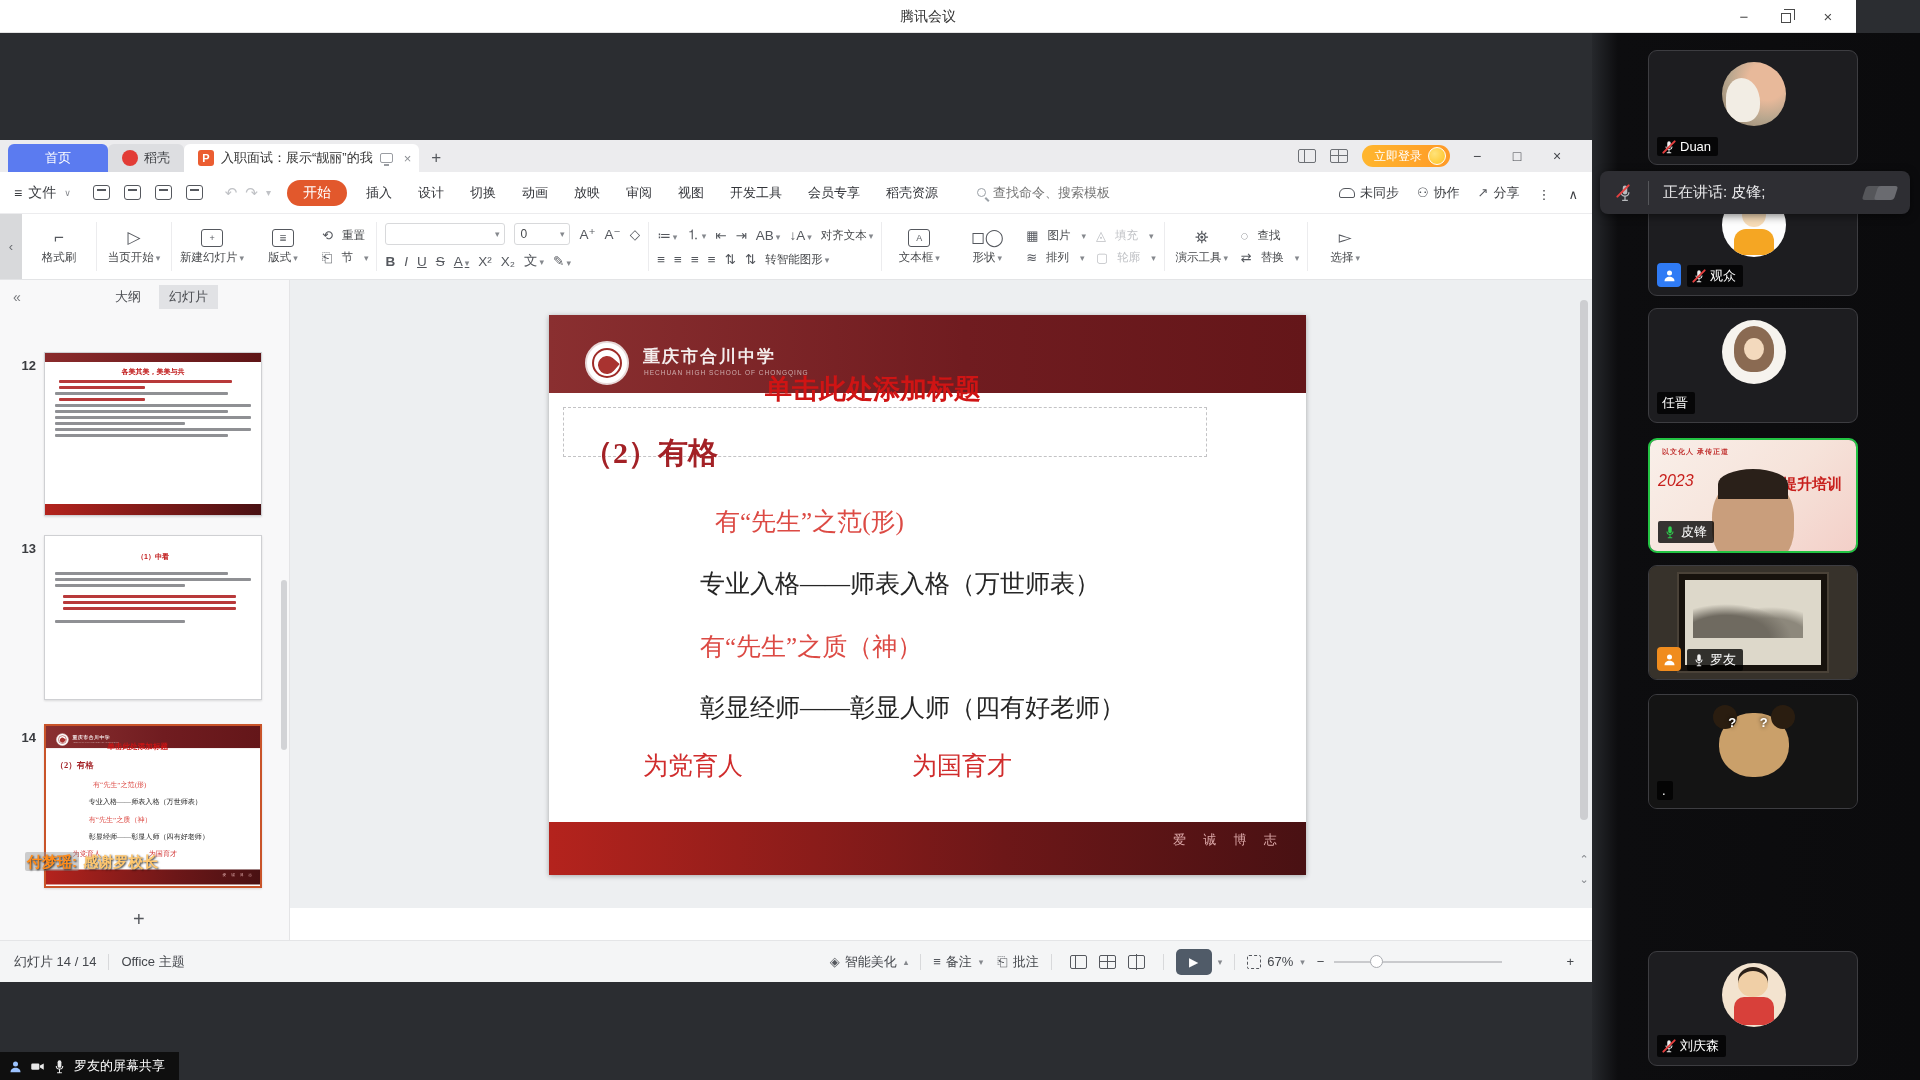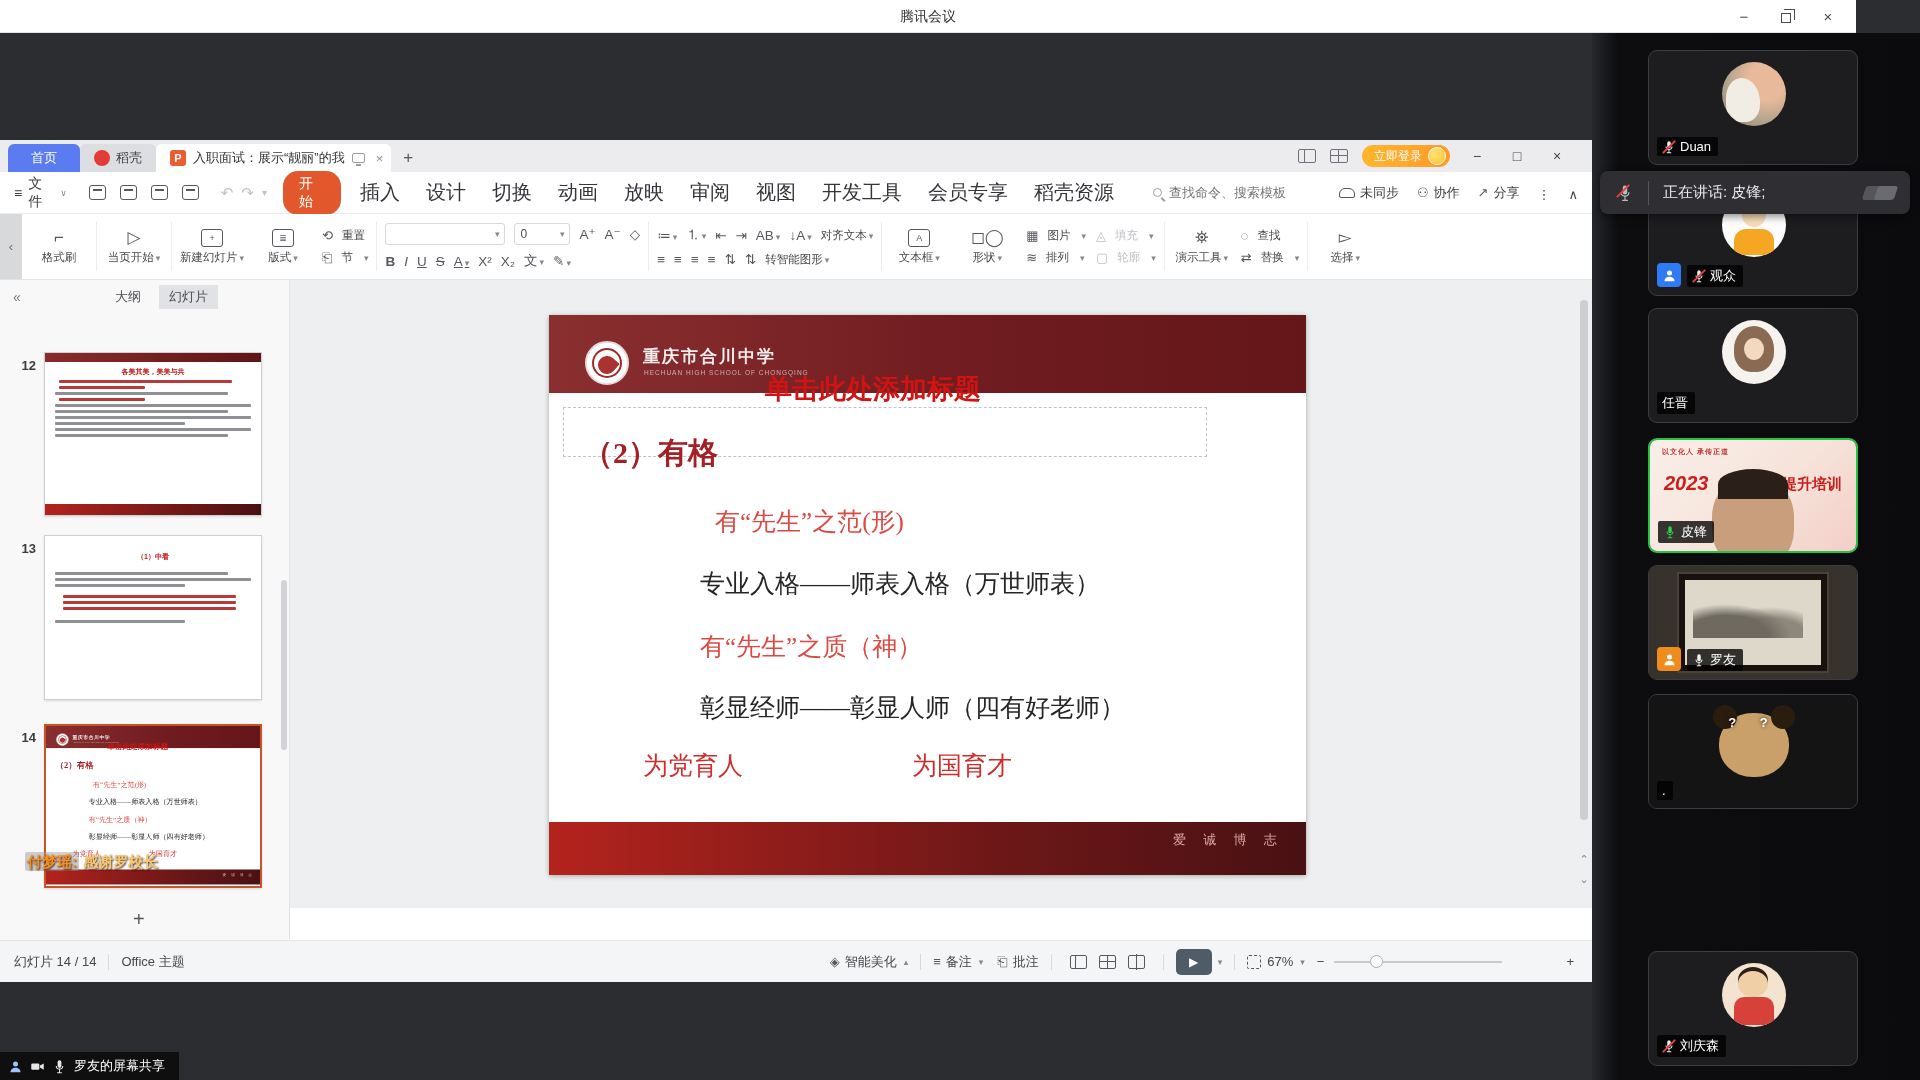--- a/index.html
+++ b/index.html
@@ -19,21 +19,21 @@
 
   
   #share-bg { position:absolute; left:0; top:33px; width:1602px; height:1047px; background:#2b2d31; }
 
   
   #wps { position:absolute; left:0; top:140px; width:1592px; height:842px; background:#fff; font-size:13px; color:#3c3e42; }
 
   
   #wps-tabbar { position:absolute; left:0; top:0; width:100%; height:32px; background:#ececee; display:flex; align-items:flex-end; }
   .wtab { height:28px; display:flex; align-items:center; padding:0 14px; font-size:13px; border-radius:6px 6px 0 0; }
-  #tab-home { background:#5b7bf0; color:#fff; margin-left:8px; width:72px; justify-content:center; }
+  #tab-home { background:#5b7bf0; color:#fff; margin-left:8px; width:100px; justify-content:center; }
   #tab-docer { background:#dddee1; color:#3c3e42; gap:6px;align-items:center; }
   #tab-doc { background:#ffffff; color:#333; gap:7px; padding-right:8px; }
   .docer-ic { width:16px; height:16px; border-radius:50%; background:#e23c36; color:#fff; font-size:10px; font-weight:bold;
     display:inline-flex; align-items:center; justify-content:center; }
   .ppt-ic { width:16px; height:16px; border-radius:3px; background:#eb5d31; color:#fff; font-size:11px; font-weight:bold;
     display:inline-flex; align-items:center; justify-content:center; }
   .tab-x { color:#8a8d92; font-size:13px; margin-left:4px; }
   .cast-ic { width:13px; height:10px; border:1.3px solid #9a9da2; border-radius:2px; position:relative; top:0; }
   .cast-ic::after { content:""; position:absolute; left:3px; bottom:-4px; width:5px; height:2px; background:#9a9da2; }
   #tab-add { color:#55585d; font-size:17px; margin-left:12px; line-height:28px; }
@@ -43,21 +43,21 @@
   .mode-ic.grid::after { content:""; position:absolute; left:0; right:0; top:5px; height:1.4px; background:#6d7075; }
   .mode-ic.split::before { content:""; position:absolute; left:5px; top:0; bottom:0; width:1.4px; background:#6d7075; }
   #login-pill { height:22px; background:linear-gradient(90deg,#ffb62e,#ff9a27); border-radius:12px; color:#fff;
     font-size:12px; display:flex; align-items:center; padding:0 4px 0 12px; gap:6px; }
   #login-avatar { width:18px; height:18px; border-radius:50%; background:radial-gradient(circle at 35% 35%,#ffe27a,#ffc21e); border:1px solid #fff; }
   .wps-winctl { color:#44474c; font-size:14px; width:26px; text-align:center; }
 
   
   #wps-menubar { position:absolute; left:0; top:32px; width:100%; height:42px; background:#fff; display:flex;
     align-items:center; gap:0; border-bottom:1px solid #ececee; }
-  .menu-item { font-size:20px; color:#33353a; padding:0 13px; white-space:nowrap; }
+  .menu-item { font-size:13px; color:#33353a; padding:0 13px; white-space:nowrap; }
   #menu-file { display:flex; align-items:center; gap:6px; padding:0 10px 0 14px; font-size:14px; }
   .qicons { display:flex; gap:14px; padding:0 12px; }
   .qicon { width:17px; height:15px; border:1.5px solid #55585e; border-radius:3px; position:relative; }
   .qicon::after { content:""; position:absolute; left:3px; top:3px; right:3px; height:1.5px; background:#55585e; }
   .undo-grp { display:flex; gap:8px; color:#c0c2c6; font-size:15px; padding:0 10px; align-items:center; }
   #menu-start { background:#e2582c; color:#fff; border-radius:15px; padding:4px 16px; font-size:14px; margin:0 6px; }
   #menu-search { display:flex; align-items:center; gap:7px; margin-left:26px; width:200px; }
   .search-glass { width:9px; height:9px; border:1.5px solid #9aa0a6; border-radius:50%; position:relative; flex:none; }
   .search-glass::after { content:""; position:absolute; left:8px; top:8px; width:5px; height:1.5px; background:#9aa0a6; transform:rotate(45deg); transform-origin:0 0; }
   #menu-search input { border:none; outline:none; font-size:13px; width:160px; color:#555; background:transparent; }
@@ -199,21 +199,21 @@
   .av-renjin::after { content:""; position:absolute; left:22px; top:18px; width:20px; height:22px; background:#f3d9bd; border-radius:50%; }
   .av-sunyan { background:radial-gradient(circle at 45% 35%,#c79a6d 0 25%,#8a6443 60%,#4f3723 100%); }
   .av-sunyan::after { content:""; position:absolute; left:26px; top:14px; width:18px; height:40px; background:#d9b287; border-radius:8px; transform:rotate(18deg); }
   .av-liu { background:#f3e3cf; }
   .av-liu::before { content:""; position:absolute; left:16px; top:8px; width:30px; height:26px; background:#f0cfa6; border-radius:50%; box-shadow:0 -4px 0 #2b2018; }
   .av-liu::after { content:""; position:absolute; left:12px; top:34px; width:40px; height:28px; background:#d8403a; border-radius:10px 10px 0 0; }
 
   
   .pf-video { position:absolute; inset:0; background:linear-gradient(135deg,#f9efe9 0%,#f6e3da 55%,#f3cfc8 100%); }
   .pf-banner-tl { position:absolute; left:12px; top:7px; font-size:7px; color:#c23230; font-weight:bold; letter-spacing:1px; }
-  .pf-year { position:absolute; left:14px; top:32px; font-size:20px; font-weight:bold; font-style:italic; color:#c8201d; }
+  .pf-year { position:absolute; left:8px; top:32px; font-size:16px; font-weight:normal; font-style:italic; color:#c8201d; }
   .pf-title { position:absolute; left:102px; top:35px; font-size:15px; font-weight:bold; color:#c8201d; }
   .pf-face { position:absolute; left:62px; bottom:-16px; width:82px; height:92px; background:#c99e7c; border-radius:46% 46% 40% 40%; }
   .pf-face::before { content:""; position:absolute; left:6px; top:-6px; width:70px; height:30px; background:#2a2019; border-radius:50% 50% 0 0; }
 
   
   .ly-video { position:absolute; inset:0; background:#37322b; }
   .ly-paint { position:absolute; left:30px; top:8px; right:30px; bottom:8px; background:#ddd8ca; border:6px solid #17120d;
     box-shadow:0 0 0 2px #4a4238; }
   .ly-paint::after { content:""; position:absolute; left:8px; top:18px; width:110px; height:40px;
     background:radial-gradient(ellipse at 30% 100%,#6f6a60 0 40%,transparent 60%), radial-gradient(ellipse at 70% 100%,#8d887c 0 35%,transparent 55%); }

